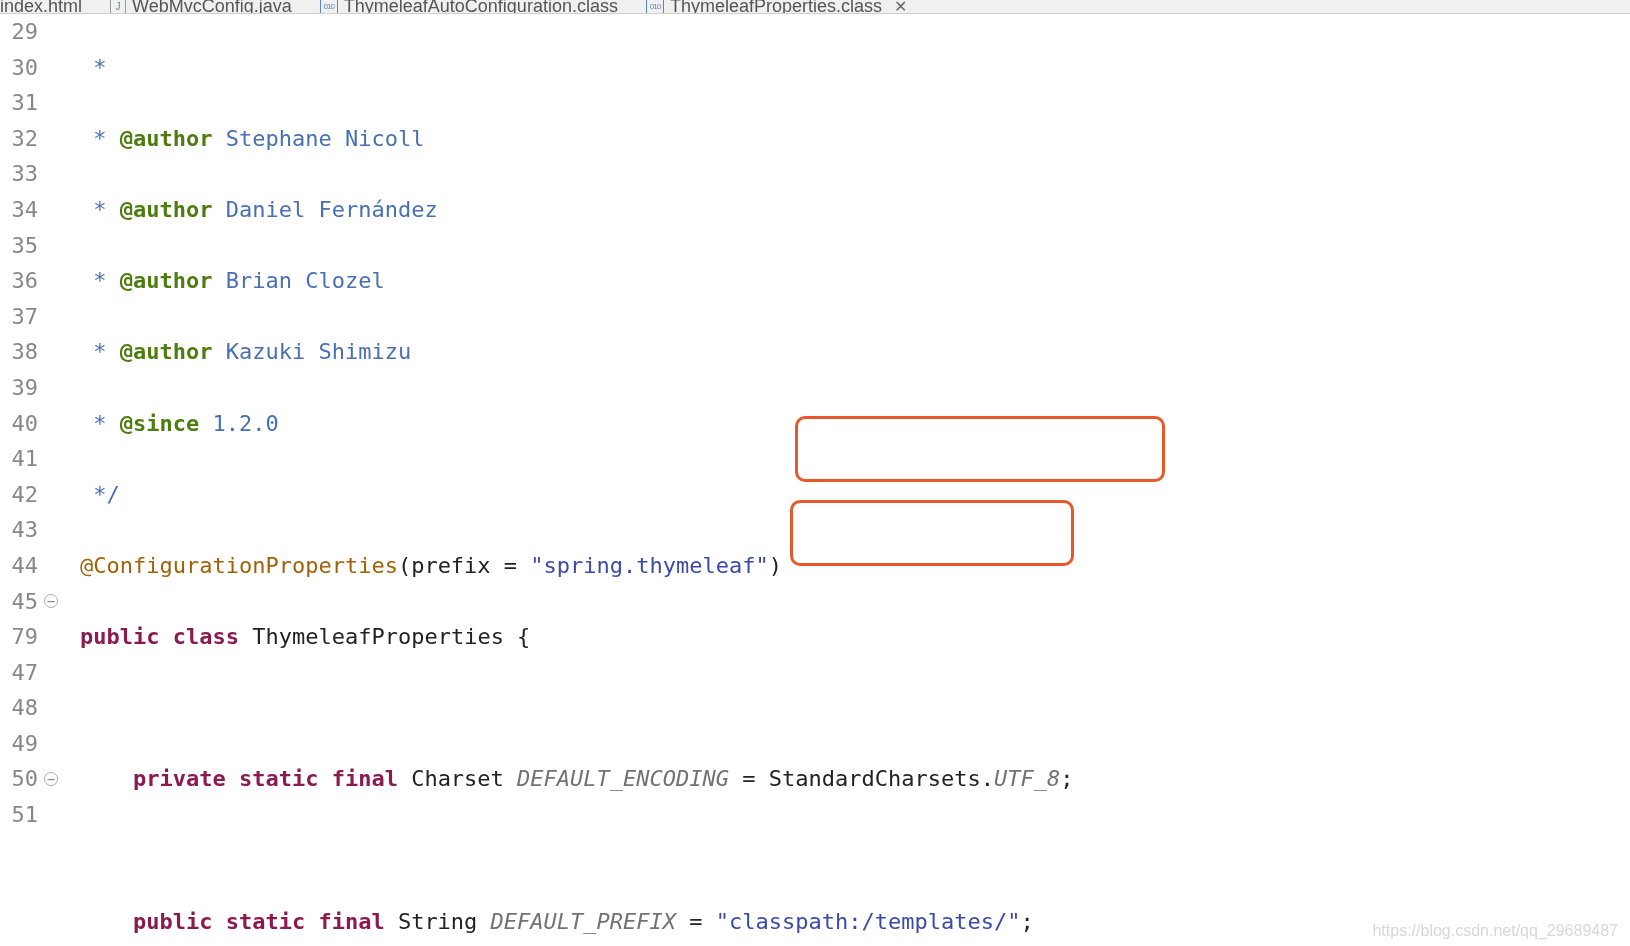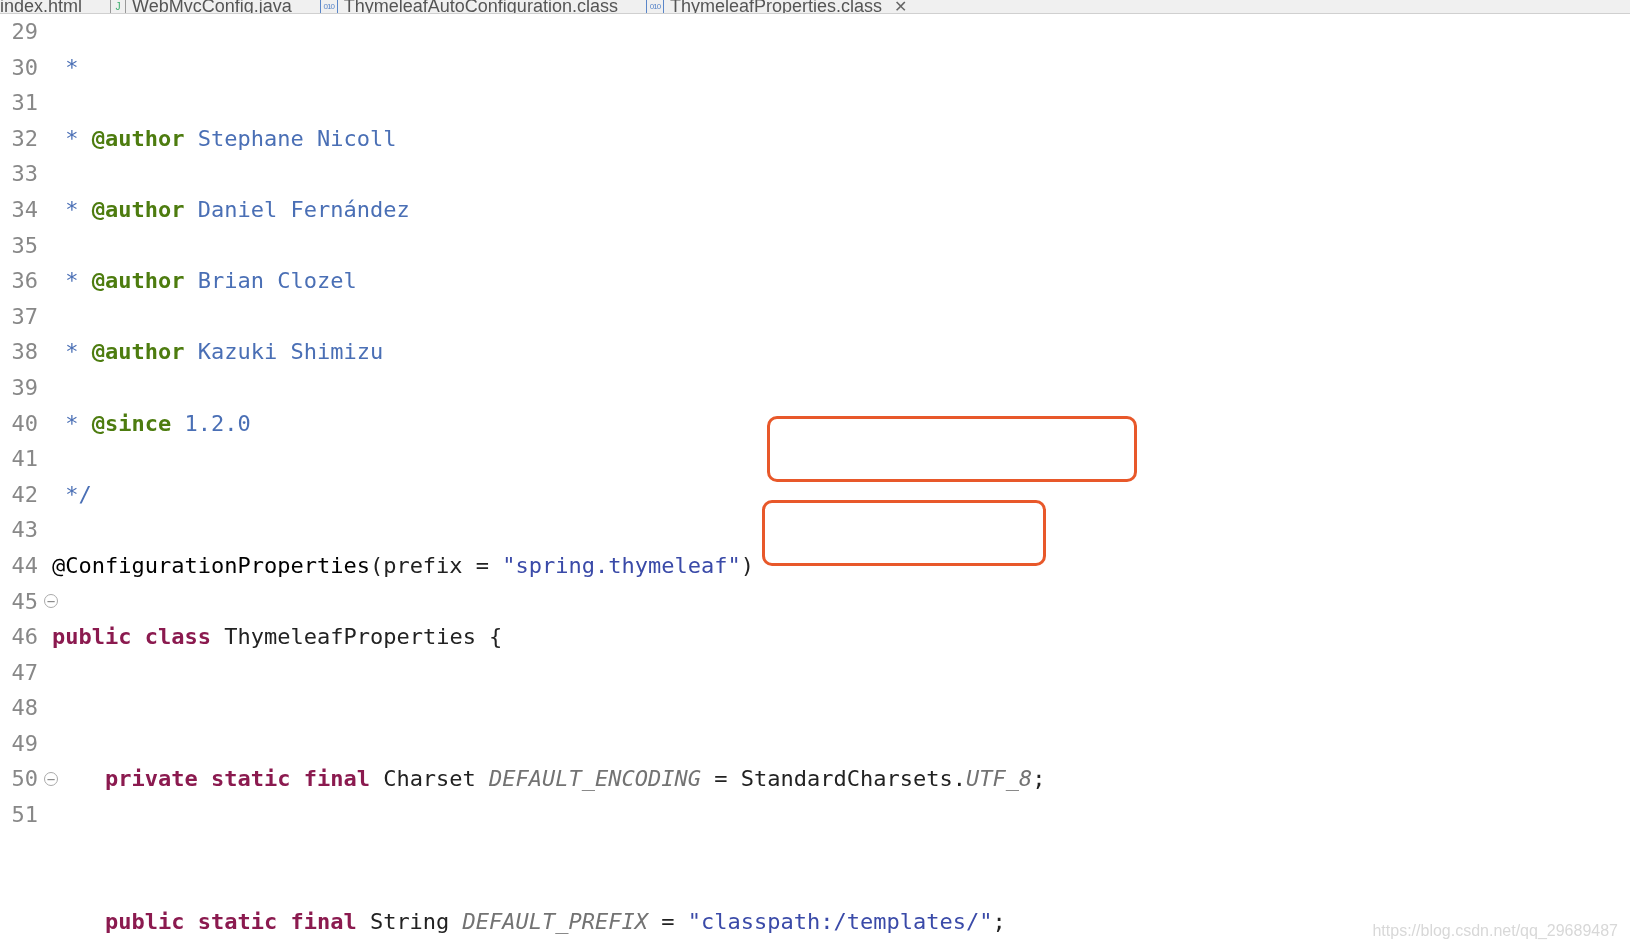--- a/index.html
+++ b/index.html
@@ -52,20 +52,21 @@
     letter-spacing: -1px;
   }
   .close-x {
     font-size: 16px;
     color: #666;
     padding-left: 6px;
   }
   .editor {
     display: flex;
     height: calc(100% - 14px);
+    gap: 28px;
   }
   .gutter {
     width: 44px;
     text-align: right;
     padding-right: 6px;
     color: #888;
     user-select: none;
     font-size: 22px;
     line-height: 35.6px;
     position: relative;
@@ -91,21 +92,21 @@
     position: relative;
   }
   .ln { display: block; height: 35.6px; }
   .cline { display: block; height: 35.6px; position: relative; }
   .c-doc { color: #4a6fb5; }
   .c-doctag { color: #4d7c0f; font-weight: 600; }
   .c-kw { color: #8b1a4f; font-weight: 600; }
   .c-type { color: #222; }
   .c-field { color: #737373; font-style: italic; }
   .c-str { color: #3a4aa8; }
-  .c-ann { color: #000000; }
+  .c-ann { color: #a16207; }
   .c-id { color: #222; }
   .highlight-box {
     position: absolute;
     border: 3px solid #e8582a;
     border-radius: 10px;
     pointer-events: none;
   }
   .hb1 { left: 723px; top: 402px; width: 370px; height: 66px; }
   .hb2 { left: 718px; top: 486px; width: 284px; height: 66px; }
   .watermark {
@@ -152,21 +153,21 @@
       <span class="ln">37</span>
       <span class="ln">38</span>
       <span class="ln">39</span>
       <span class="ln">40</span>
       <span class="ln">41</span>
       <span class="ln">42</span>
       <span class="ln">43</span>
       <span class="ln">44</span>
       <span class="gutter-fold" style="top: 579.6px;">−</span>
       <span class="ln">45</span>
-      <span class="ln">46</span>
+      <span class="ln">79</span>
       <span class="ln">47</span>
       <span class="ln">48</span>
       <span class="ln">49</span>
       <span class="gutter-fold" style="top: 757.6px;">−</span>
       <span class="ln">50</span>
       <span class="ln">51</span>
     </div>
   <div class="code">
 <span class="cline"><span class="c-doc"> *</span></span>
 <span class="cline"><span class="c-doc"> * </span><span class="c-doctag">@author</span><span class="c-doc"> Stephane Nicoll</span></span>

